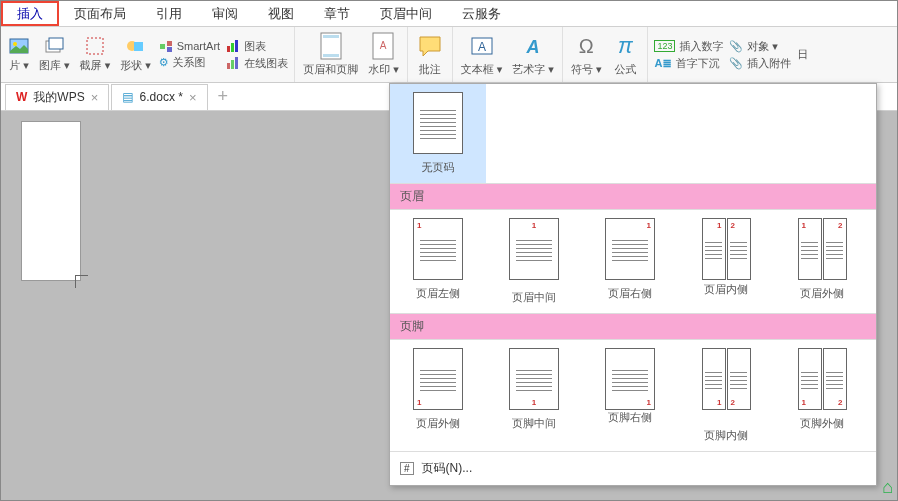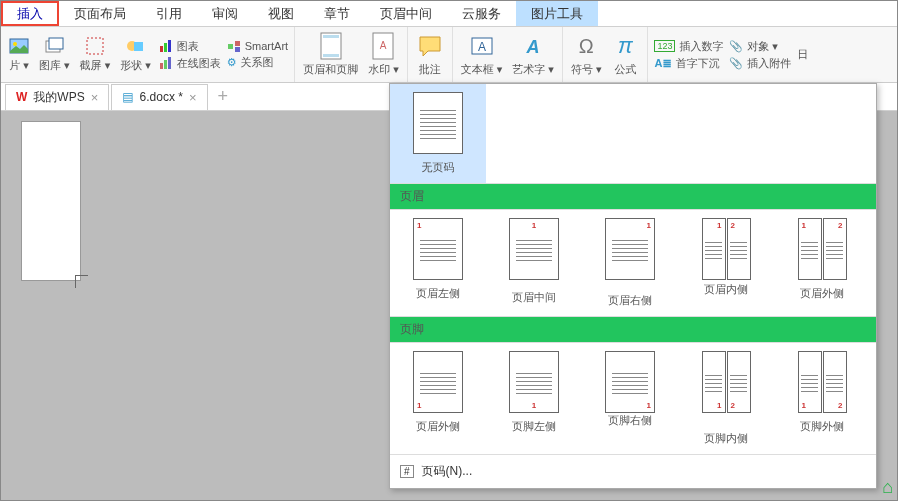--- a/index.html
+++ b/index.html
@@ -26,42 +26,41 @@
 .dd-row{display:flex}
 .dd-cell{width:96px;display:flex;flex-direction:column;align-items:center;padding:8px 0;cursor:pointer}
 .dd-cell.sel{background:#cfe6ff}
 .pgthumb{width:50px;height:62px;border:1px solid #666;background:#fff;position:relative;display:flex;flex-direction:column;justify-content:center;align-items:center;gap:3px}
 .pgthumb::before{content:"";display:block}
 .lines{display:flex;flex-direction:column;gap:3px;width:76%}
 .lines span{height:1px;background:#888;display:block}
 .pn{position:absolute;font-size:8px;color:#c33;font-weight:bold}
 .pn.tl{top:2px;left:3px}.pn.tc{top:2px;left:50%;transform:translateX(-50%)}.pn.tr{top:2px;right:3px}
 .pn.bl{bottom:2px;left:3px}.pn.bc{bottom:2px;left:50%;transform:translateX(-50%)}.pn.br{bottom:2px;right:3px}
-.sect{background:#22c55e;border-top:1px solid #ddd;border-bottom:1px solid #ddd;padding:4px 10px;font-size:12px;color:#555}
+.sect{background:#f9a8d4;border-top:1px solid #ddd;border-bottom:1px solid #ddd;padding:4px 10px;font-size:12px;color:#555}
 .dd-foot{padding:8px 10px;display:flex;align-items:center;gap:8px;border-top:1px solid #ddd;cursor:pointer}
 .wm{position:absolute;right:4px;bottom:2px;font-size:13px;font-weight:bold;color:#333;display:flex;align-items:center;gap:2px}
 .wm .g{color:#29b24a;font-size:18px}
 .wm small{display:block;font-size:9px;color:#999;font-weight:normal;text-align:right}
 svg{display:block}
 .side{display:flex;flex-direction:column;gap:2px;justify-content:center}
 .siderow{display:flex;align-items:center;gap:4px;font-size:11px;color:#555}
 </style>
 </head>
 <body>
 
 <div class="tabs">
  <div class="tab hl">插入</div>
  <div class="tab">页面布局</div>
  <div class="tab">引用</div>
  <div class="tab">审阅</div>
  <div class="tab">视图</div>
  <div class="tab">章节</div>
  <div class="tab">页眉中间</div>
  <div class="tab">云服务</div>
- <div class="tab ctx">图片工具</div>
 </div>
 
 <div class="ribbon">
  <div class="grp">
   <div class="rbtn">
         <span class="ico">
           <svg width="20" height="20">
             <rect x="1" y="3" width="18" height="14" fill="#9cf" stroke="#369"></rect>
             <circle cx="6" cy="8" r="2" fill="#fd0"></circle>
             <path d="M1 15 l6 -5 4 3 4 -4 4 4 v4 H1z" fill="#5a5"></path>
@@ -88,56 +87,56 @@
       </div>
   <div class="rbtn">
         <span class="ico">
           <svg width="20" height="20">
             <circle cx="7" cy="10" r="5" fill="#fc6"></circle>
             <rect x="9" y="6" width="9" height="9" fill="#6cf"></rect>
           </svg>
         </span>
         <span class="tiny">形状 ▾</span>
       </div>
+  <div class="side">
+   <div class="siderow">
+          <span class="ico" style="width:14px;height:14px">
+            <svg width="14" height="14">
+              <rect x="1" y="5" width="5" height="5" fill="#6c6"></rect>
+              <rect x="8" y="2" width="5" height="5" fill="#c66"></rect>
+              <rect x="8" y="8" width="5" height="5" fill="#66c"></rect>
+            </svg>
+          </span>
+          <span>SmartArt</span>
+        </div>
+   <div class="siderow">
+          <span style="color:#39c">⚙</span>
+          <span>关系图</span>
+        </div>
+  </div>
   <div class="side">
    <div class="siderow">
           <span class="ico" style="width:14px;height:14px">
             <svg width="14" height="14">
               <rect x="1" y="7" width="3" height="6" fill="#c33"></rect>
               <rect x="5" y="4" width="3" height="9" fill="#3c3"></rect>
               <rect x="9" y="1" width="3" height="12" fill="#33c"></rect>
             </svg>
           </span>
           <span>图表</span>
         </div>
    <div class="siderow">
           <span class="ico" style="width:14px;height:14px">
             <svg width="14" height="14">
               <rect x="1" y="7" width="3" height="6" fill="#c66"></rect>
               <rect x="5" y="4" width="3" height="9" fill="#6c6"></rect>
               <rect x="9" y="1" width="3" height="12" fill="#66c"></rect>
             </svg>
           </span>
           <span>在线图表</span>
-        </div>
-  </div>
-  <div class="side">
-   <div class="siderow">
-          <span class="ico" style="width:14px;height:14px">
-            <svg width="14" height="14">
-              <rect x="1" y="5" width="5" height="5" fill="#6c6"></rect>
-              <rect x="8" y="2" width="5" height="5" fill="#c66"></rect>
-              <rect x="8" y="8" width="5" height="5" fill="#66c"></rect>
-            </svg>
-          </span>
-          <span>SmartArt</span>
-        </div>
-   <div class="siderow">
-          <span style="color:#39c">⚙</span>
-          <span>关系图</span>
         </div>
   </div>
  </div>
  <div class="grp">
   <div class="rbtn">
         <span class="ico ico-lg">
           <svg width="24" height="28">
             <rect x="2" y="1" width="20" height="26" fill="#fff" stroke="#888"></rect>
             <rect x="4" y="3" width="16" height="3" fill="#bde"></rect>
             <rect x="4" y="22" width="16" height="3" fill="#bde"></rect>
@@ -294,21 +293,21 @@
           <span class="pn tr">1</span>
           <div class="lines">
             <span></span>
             <span></span>
             <span></span>
             <span></span>
             <span></span>
             <span></span>
           </div>
         </div>
-        <div class="tiny" style="margin-top:13px">页眉右侧</div>
+        <div class="tiny" style="margin-top:6px">页眉右侧</div>
       </div>
   <div class="dd-cell">
         <div style="display:flex;gap:1px">
           <div class="pgthumb" style="width:24px">
             <span class="pn tr">1</span>
             <div class="lines">
               <span></span>
               <span></span>
               <span></span>
               <span></span>
@@ -375,21 +374,21 @@
           <div class="lines">
             <span></span>
             <span></span>
             <span></span>
             <span></span>
             <span></span>
             <span></span>
           </div>
           <span class="pn bc">1</span>
         </div>
-        <div class="tiny" style="margin-top:6px">页脚左侧</div>
+        <div class="tiny" style="margin-top:6px">页脚中间</div>
       </div>
   <div class="dd-cell">
         <div class="pgthumb">
           <div class="lines">
             <span></span>
             <span></span>
             <span></span>
             <span></span>
             <span></span>
             <span></span>

